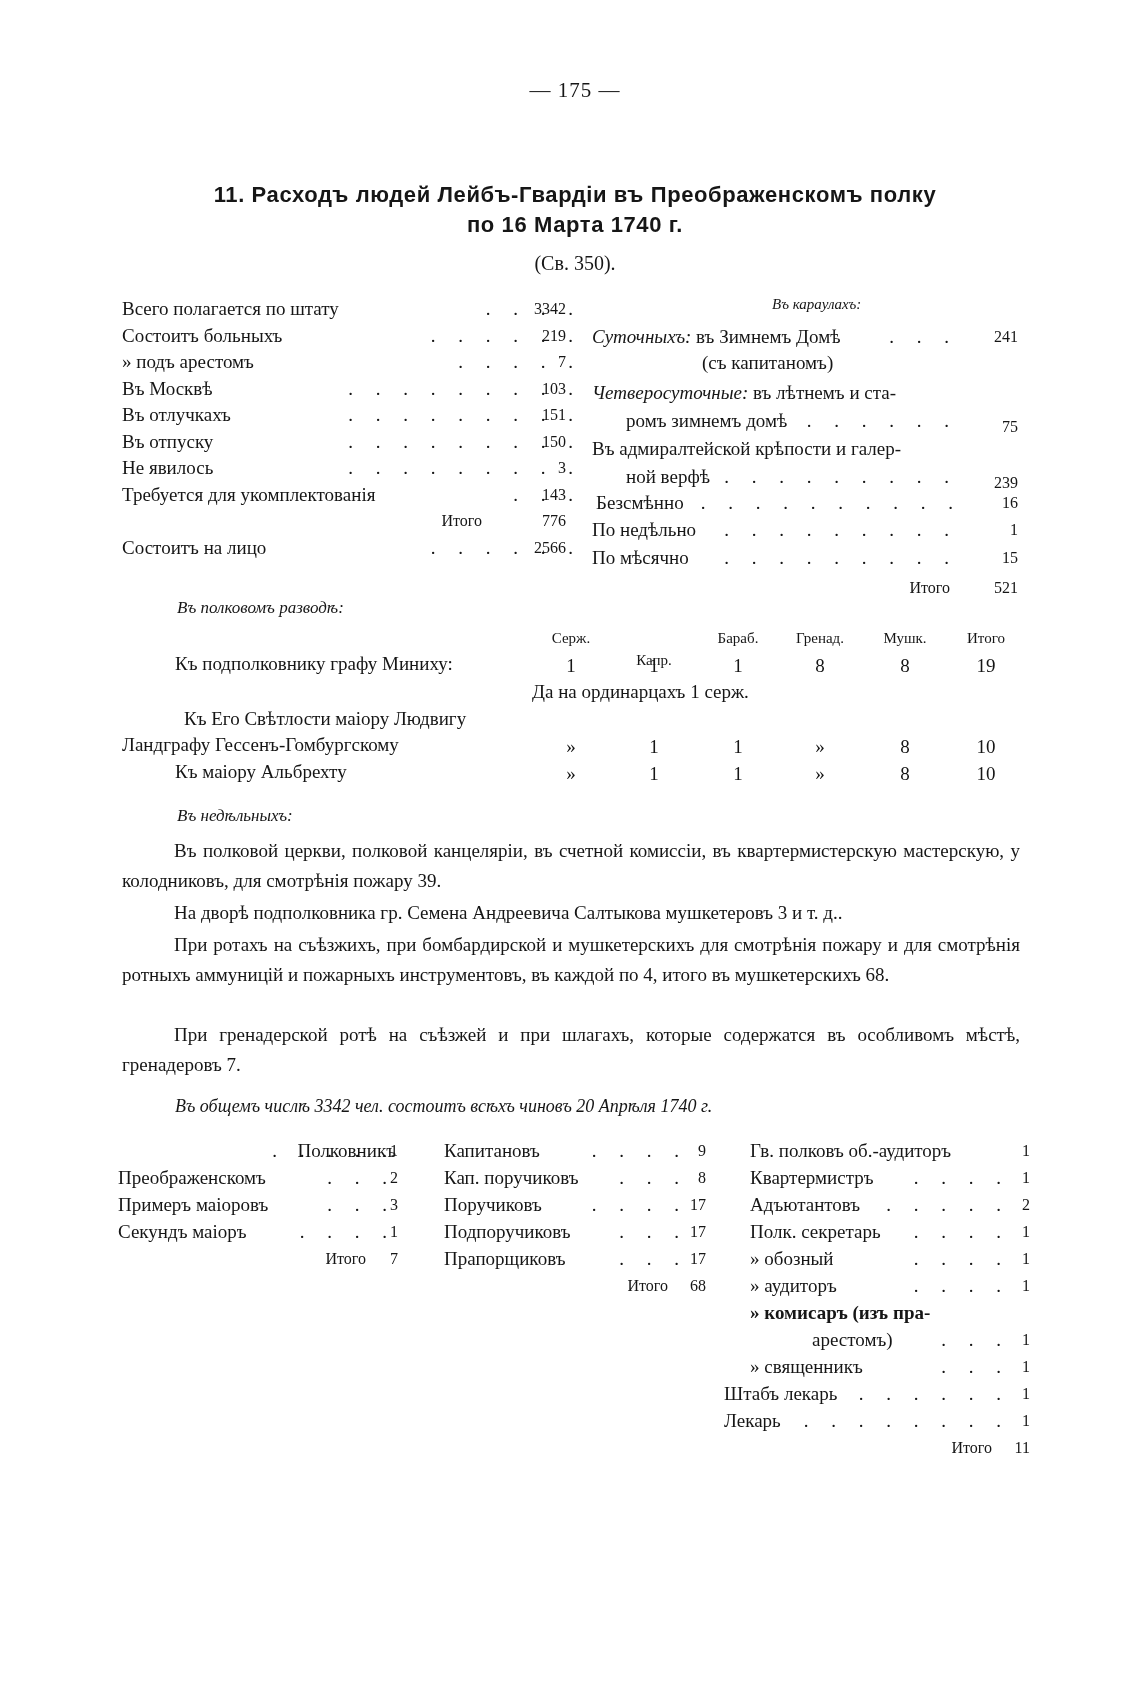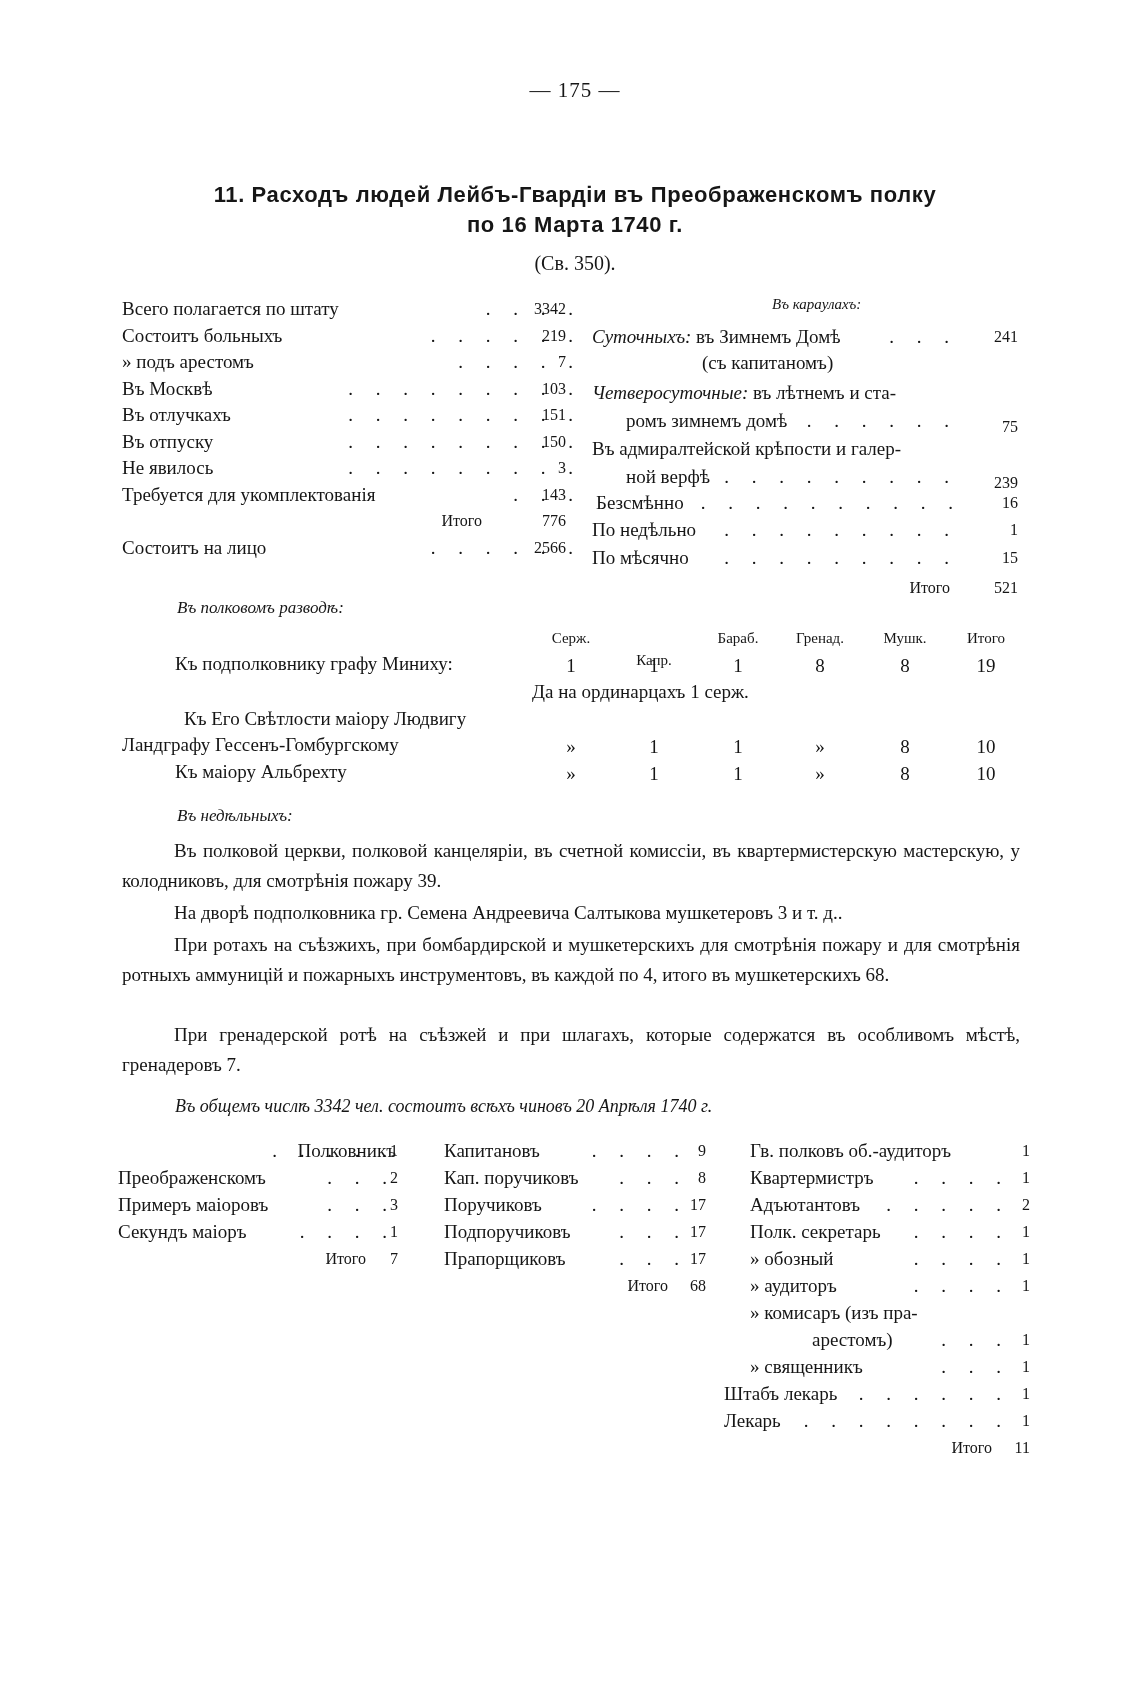--- a/index.html
+++ b/index.html
@@ -149,21 +149,21 @@
       <div class="row" style="top:1165px;left:750px;width:260px;"><span>Квартермистръ</span><span class="dots" style="position:absolute;right:0;">. . . .</span></div>
       <div class="num" style="top:1165px;left:1008px;width:22px;">1</div>
       <div class="row" style="top:1192px;left:750px;width:260px;"><span>Адъютантовъ</span><span class="dots" style="position:absolute;right:0;">. . . . .</span></div>
       <div class="num" style="top:1192px;left:1008px;width:22px;">2</div>
       <div class="row" style="top:1219px;left:750px;width:260px;"><span>Полк. секретарь</span><span class="dots" style="position:absolute;right:0;">. . . .</span></div>
       <div class="num" style="top:1219px;left:1008px;width:22px;">1</div>
       <div class="row" style="top:1246px;left:750px;width:260px;"><span>»     обозный</span><span class="dots" style="position:absolute;right:0;">. . . .</span></div>
       <div class="num" style="top:1246px;left:1008px;width:22px;">1</div>
       <div class="row" style="top:1273px;left:750px;width:260px;"><span>»     аудиторъ</span><span class="dots" style="position:absolute;right:0;">. . . .</span></div>
       <div class="num" style="top:1273px;left:1008px;width:22px;">1</div>
-      <div class="row" style="top:1300px;left:750px;width:260px;"><span>»     комисаръ (изъ пра-</span></div>
+      <div class="row" style="top:1300px;left:750px;width:260px;font-weight:bold;"><span>»     комисаръ (изъ пра-</span></div>
       <div class="row" style="top:1327px;left:812px;width:198px;"><span>арестомъ)</span><span class="dots" style="position:absolute;right:0;">. . .</span></div>
       <div class="num" style="top:1327px;left:1008px;width:22px;">1</div>
       <div class="row" style="top:1354px;left:750px;width:260px;"><span>»     священникъ</span><span class="dots" style="position:absolute;right:0;">. . .</span></div>
       <div class="num" style="top:1354px;left:1008px;width:22px;">1</div>
       <div class="row" style="top:1381px;left:724px;width:286px;"><span>Штабъ лекарь</span><span class="dots" style="position:absolute;right:0;">. . . . . .</span></div>
       <div class="num" style="top:1381px;left:1008px;width:22px;">1</div>
       <div class="row" style="top:1408px;left:724px;width:286px;"><span>Лекарь</span><span class="dots" style="position:absolute;right:0;">. . . . . . . .</span></div>
       <div class="num" style="top:1408px;left:1008px;width:22px;">1</div>
       <div class="num" style="top:1435px;left:912px;width:80px;">Итого</div>
       <div class="num" style="top:1435px;left:1008px;width:22px;">11</div>

